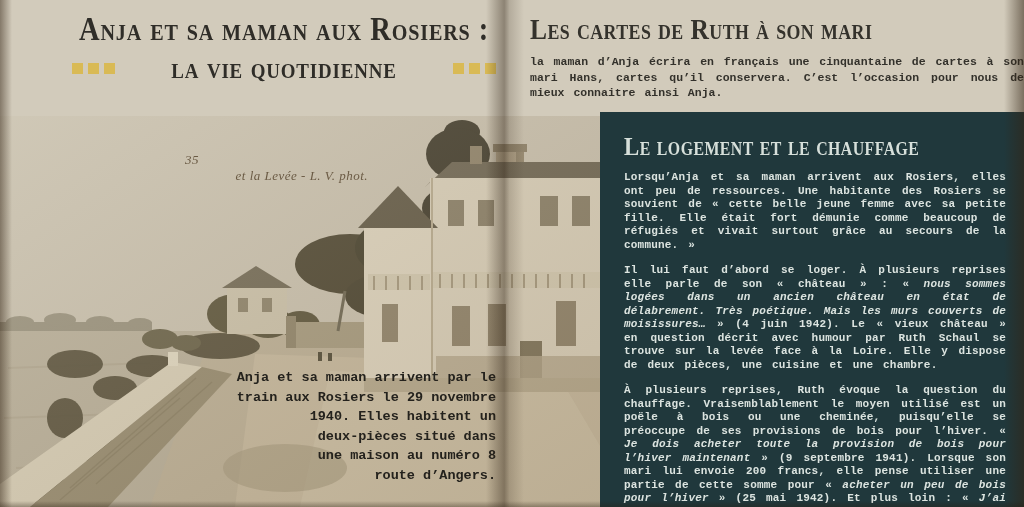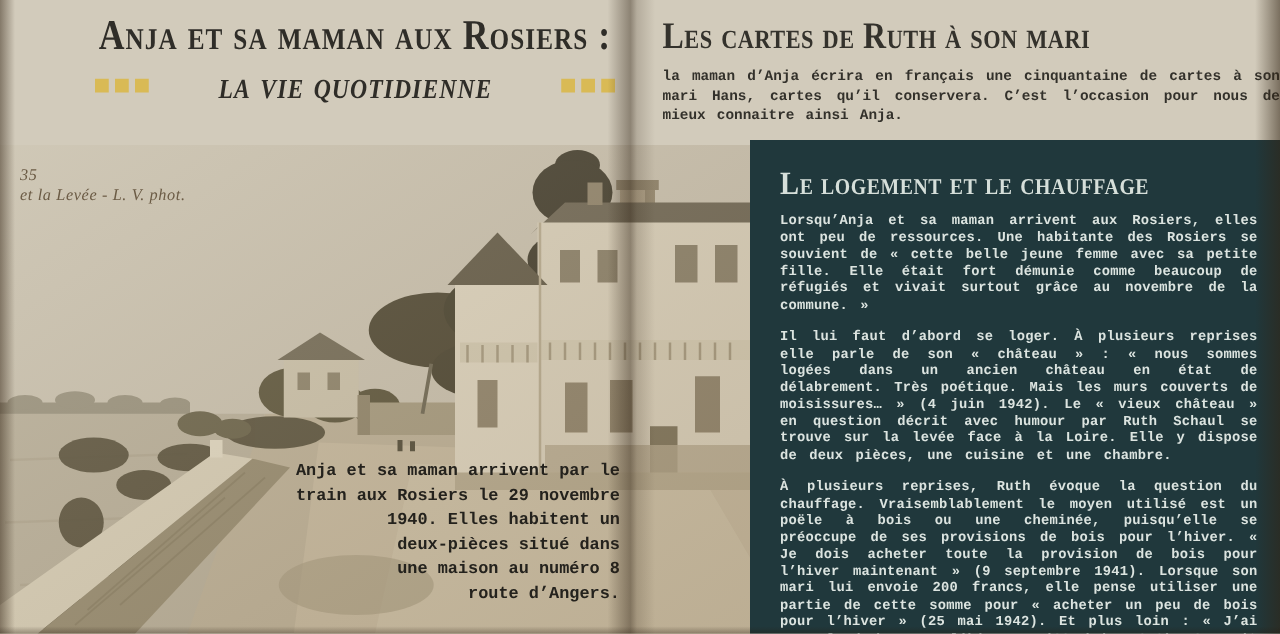--- a/index.html
+++ b/index.html
@@ -10,38 +10,38 @@
     font-family:"Liberation Serif", serif;
   }
 
   
   .title-block { position:absolute; left:0; top:10px; width:512px; text-align:center; color:#2f2d28;margin-left:28px; }
   .title-line1 {
     display:block; font-variant:small-caps; font-weight:bold; font-size:34px;
     letter-spacing:1px; transform:scaleX(.84); transform-origin:50% 50%;
     white-space:nowrap;
   }
-  .title-row2 { display:flex; justify-content:center; align-items:center; gap:38px; margin-top:2px;font-style:italic; }
+  .title-row2 { display:flex; justify-content:center; align-items:center; gap:38px; margin-top:2px; }
   .title-line2 {
     display:inline-block; font-variant:small-caps; font-weight:bold; font-size:31px;
     letter-spacing:1px; transform:scaleX(.86); white-space:nowrap;
   }
   .squares { display:flex; gap:5px; }
   .squares i { width:11px; height:11px; background:#d9ba55; display:block; }
 
   
   .photo { position:absolute; left:0; top:116px; width:600px; height:391px; background:#c6beac; overflow:hidden; }
   .photo svg { position:absolute; left:0; top:0; width:100%; height:100%; }
   .photo-caption {
     position:absolute; left:16px; top:16px; width:352px;
     font-style:italic; font-size:13px; line-height:16px; color:#6b5b45;
     letter-spacing:.5px;
   }
-  .photo-caption .cap-row { display:flex; gap:2px; justify-content:flex-start; }
-  .photo-caption .cap-l2 { text-align:left; }
+  .photo-caption .cap-row { display:flex; gap:2px; justify-content:center;margin-top:20px; }
+  .photo-caption .cap-l2 { text-align:right; }
   .photo-overlay {
     position:absolute; right:104px; top:252px; text-align:right;
     font-family:"Liberation Mono", monospace; font-weight:bold;
     font-size:13.5px; line-height:19.5px; color:#24221d; white-space:nowrap;
   }
 
   
   .right-top { position:absolute; left:530px; top:12px; width:494px; color:#2e2c27; }
   .right-heading {
     font-variant:small-caps; font-weight:bold; font-size:30px; letter-spacing:.5px;
@@ -61,21 +61,21 @@
   .panel-heading {
     font-variant:small-caps; font-weight:bold; font-size:26px; letter-spacing:.5px;
     transform:scaleX(.88); transform-origin:left center; white-space:nowrap;
     color:#d6dfda; margin-bottom:9px;
   }
   .panel p {
     font-family:"Liberation Mono", monospace; font-weight:bold;
     font-size:11px; line-height:13.5px; text-align:justify;
     word-spacing:3px; letter-spacing:.2px; margin-bottom:12px;
   }
-  .panel p span.it { }
+  .panel p span.it { font-style:italic; }
 
   
   .gutter {
     position:absolute; left:486px; top:0; width:38px; height:507px; z-index:6; pointer-events:none;
     background:linear-gradient(to right, rgba(45,32,18,0) 0%, rgba(45,32,18,.42) 48%, rgba(45,32,18,.18) 62%, rgba(45,32,18,0) 100%);
   }
   .edge-left {
     position:absolute; left:0; top:0; width:12px; height:507px; z-index:6; pointer-events:none;
     background:linear-gradient(to right, rgba(55,40,24,.5), rgba(55,40,24,0));
   }
@@ -274,21 +274,21 @@
     </div>
   </div>
 
   <section class="right-top">
     <h2 class="right-heading">Les cartes de Ruth à son mari</h2>
     <p class="right-intro">la maman d’Anja écrira en français une cinquantaine de cartes à son mari Hans, cartes qu’il conservera. C’est l’occasion pour nous de mieux connaitre ainsi Anja.</p>
   </section>
 
   <section class="panel">
     <h2 class="panel-heading">Le logement et le chauffage</h2>
-    <p><span>Lorsqu’Anja et sa maman arrivent aux Rosiers, elles ont peu de ressources. Une habitante des Rosiers se souvient de « cette belle jeune femme avec sa petite fille. Elle était fort démunie comme beaucoup de réfugiés et vivait surtout grâce au novembre de la commune. »</span></p>
+    <p><span>Lorsqu’Anja et sa maman arrivent aux Rosiers, elles ont peu de ressources. Une habitante des Rosiers se souvient de « cette belle jeune femme avec sa petite fille. Elle était fort démunie comme beaucoup de réfugiés et vivait surtout grâce au secours de la commune. »</span></p>
     <p><span>Il lui faut d’abord se loger. À plusieurs reprises elle parle de son « château » : « </span><span class="it">nous sommes logées dans un ancien château en état de délabrement. Très poétique. Mais les murs couverts de moisissures…</span><span> » (4 juin 1942). Le « vieux château » en question décrit avec humour par Ruth Schaul se trouve sur la levée face à la Loire. Elle y dispose de deux pièces, une cuisine et une chambre.</span></p>
     <p><span>À plusieurs reprises, Ruth évoque la question du chauffage. Vraisemblablement le moyen utilisé est un poële à bois ou une cheminée, puisqu’elle se préoccupe de ses provisions de bois pour l’hiver. « </span><span class="it">Je dois acheter toute la provision de bois pour l’hiver maintenant</span><span> » (9 septembre 1941). Lorsque son mari lui envoie 200 francs, elle pense utiliser une partie de cette somme pour « </span><span class="it">acheter un peu de bois pour l’hiver</span><span> » (25 mai 1942). Et plus loin : « </span><span class="it">J’ai reçu le bois pour l’hiver</span><span> » (30 juin 1942). On sait malheureusement que celui-ci ne lui servira pas…</span></p>
   </section>
 
   <div class="gutter"></div>
   <div class="edge-left"></div>
   <div class="edge-right"></div>
   <div class="edge-bottom"></div>
 
 </div>

